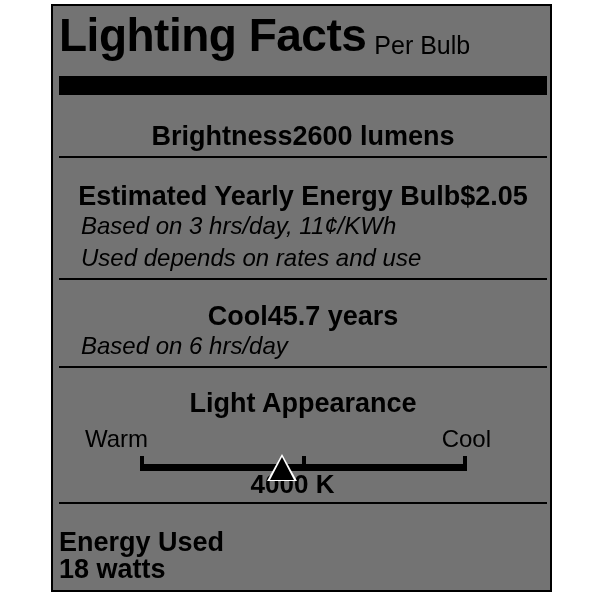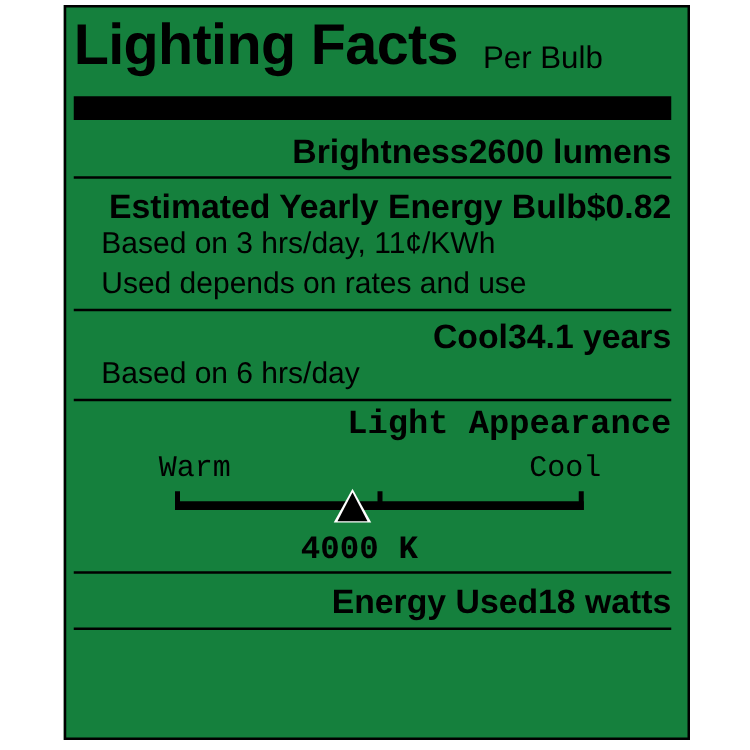--- a/index.html
+++ b/index.html
@@ -8,85 +8,87 @@
     background: #ffffff;
     font-family: "Liberation Sans", "DejaVu Sans", sans-serif;
     color: #000000;
     position: relative;
   }
   .label-box {
     position: absolute;
     left: 51px; top: 4px;
     width: 501px; height: 588px;
     border: 2px solid #000000;
-    background: #15803d;
-    padding: 0 13px 0 6px;
+    background: #737373;
+    padding: 0 3px 0 6px;
     overflow: hidden;
   }
   
   .header {
     display: flex;
     align-items: baseline;
     margin-top: 5px;
     line-height: 48px;
     white-space: nowrap;
   }
   .title {
     font-size: 46px;
     font-weight: bold;
     letter-spacing: -0.5px;
   }
   .subtitle {
     font-size: 25px;
     font-weight: normal;
-    margin-left: 20px;
+    margin-left: 8px;
     position: relative;
     top: 3px;
   }
   .bar-thick {
     height: 19px;
     margin-top: 10px;
     background: #000000;
   }
   
   .rule {
     height: 0;
     border: none;
     border-top: 2px solid #000000;
   }
   
   .row {
     display: flex;
-    justify-content: flex-end;
+    justify-content: center;
     align-items: baseline;
     font-size: 27px;
     font-weight: bold;
     line-height: 27px;
     white-space: nowrap;
+    margin-top: 16px;
   }
   .row-brightness { padding: 12px 0 6px 0; }
   .section-cost   { padding: 9px 0 4px 0; }
   .section-life   { padding: 7px 0 4px 0; }
-  .section-light  { padding: 6px 0 4px 0; font-family: Liberation Mono, monospace; }
-  .row-energy     { padding: 9px 0 7px 0; }
+  .section-light  { padding: 6px 0 4px 0; }
+  .row-energy     { padding: 9px 0 7px 0; flex-direction: column; }
   .note {
     font-size: 24px;
     font-weight: normal;
     line-height: 32px;
     margin-left: 22px;
     white-space: nowrap;
+    font-style: italic;
   }
   
   .warm-cool {
     display: flex;
     justify-content: space-between;
     font-size: 24px;
     font-weight: normal;
     line-height: 32px;
-    margin: 6px 56px 0 68px;
+    margin: 6px 56px 0 26px;
   }
   .scale {
     position: relative;
     margin-top: 9px;
     margin-left: 81px;
     width: 327px;
     height: 7px;
     background: #000000;
   }
   .scale-cap {
@@ -111,21 +113,20 @@
   .marker {
     position: absolute;
     top: -7px;
     width: 0; height: 0;
     border-left: 12px solid transparent;
     border-right: 12px solid transparent;
     border-bottom: 23px solid #000000;
     transform: translateX(-50%);
   }
   .kelvin {
-    margin-top: 18px;
     font-size: 26px;
     font-weight: bold;
     line-height: 27px;
     text-align: center;
     padding-right: 21px;
   }
 </style>
 </head>
 <body>
 
@@ -141,32 +142,32 @@
   <div class="row row-brightness">
     <span>Brightness</span>
     <span>2600 lumens</span>
   </div>
 
   <hr class="rule">
 
   <div class="section-cost">
     <div class="row">
       <span>Estimated Yearly Energy Bulb</span>
-      <span>$0.82</span>
+      <span>$2.05</span>
     </div>
     <div class="note">Based on 3 hrs/day, 11¢/KWh</div>
     <div class="note">Used depends on rates and use</div>
   </div>
 
   <hr class="rule">
 
   <div class="section-life">
     <div class="row">
       <span>Cool</span>
-      <span>34.1 years</span>
+      <span>45.7 years</span>
     </div>
     <div class="note">Based on 6 hrs/day</div>
   </div>
 
   <hr class="rule">
 
   <div class="section-light">
     <div class="row">
       <span>Light Appearance</span>
     </div>

